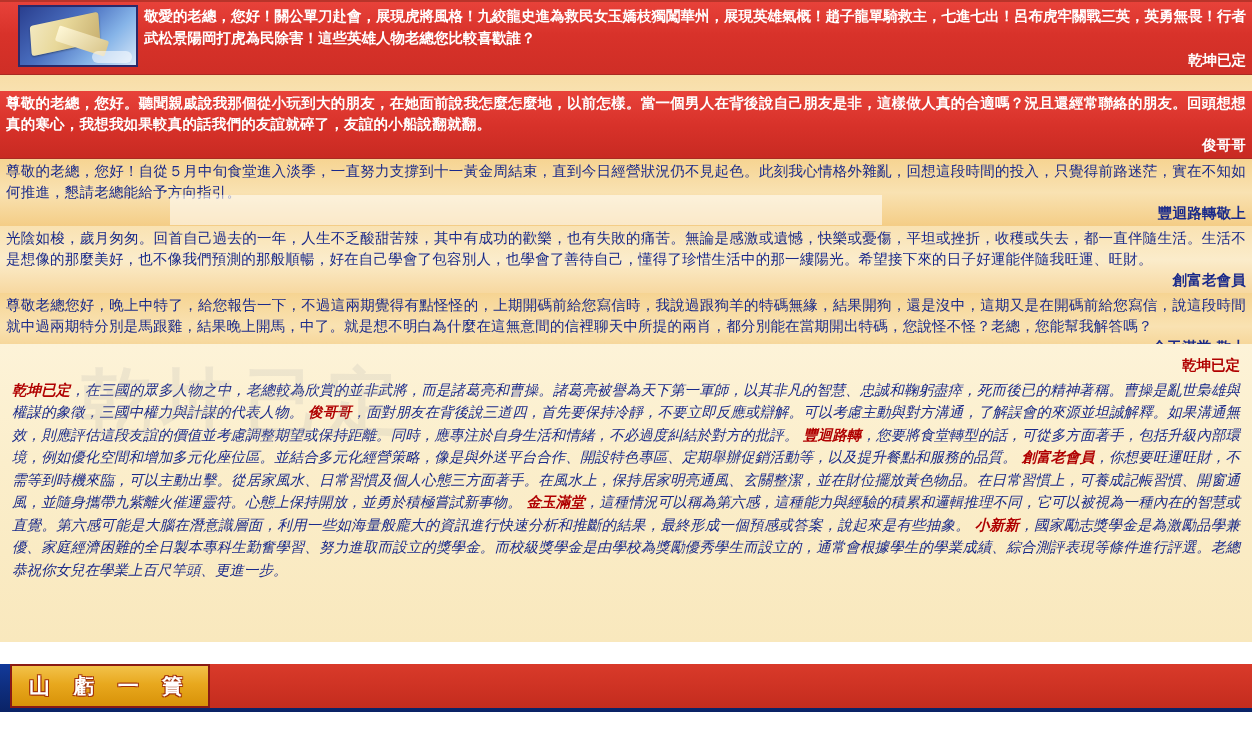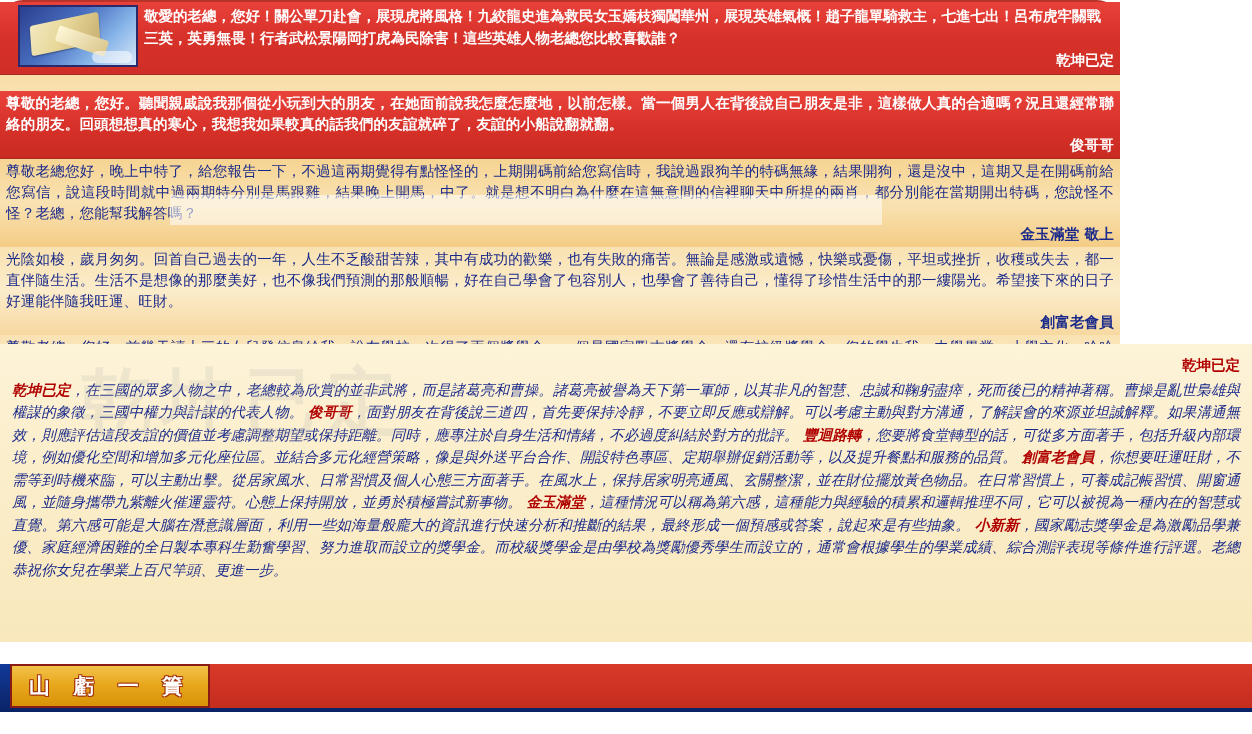--- a/index.html
+++ b/index.html
@@ -19,27 +19,26 @@
     width: 1252px;
     height: 734px;
     background: #ffffff;
   }
 
   
   .board {
     position: absolute;
     left: 0;
     top: 0;
-    width: 1120px;
+    width: 1252px;
     height: 344px;
     background: linear-gradient(180deg, #f4cf88 0%, #f2c87d 6%, #f6d79a 14%, #f9e4b6 30%, #fbeecb 50%, #fae4b4 70%, #f7d79a 86%, #f3c980 100%);
     border-top: 2px solid #b8342a;
     border-bottom: 1px solid #b8342a;
     box-sizing: border-box;
-    border-radius: 23px;
   }
 
   .msg {
     position: relative;
     padding: 2px 6px 2px 6px;
     font-size: 14.5px;
     line-height: 21px;
     color: #1a1a7a;
     letter-spacing: 0.2px;
   }
@@ -256,29 +255,33 @@
         <span>敬愛的老總，您好！關公單刀赴會，展現虎將風格！九絞龍史進為救民女玉嬌枝獨闖華州，展現英雄氣概！趙子龍單騎救主，七進七出！呂布虎牢關戰三英，英勇無畏！行者武松景陽岡打虎為民除害！這些英雄人物老總您比較喜歡誰？</span>
         <span class="sig">乾坤已定</span>
       </div>
     </div>
 
     <div class="msg rowB">
       <span class="msg-body">尊敬的老總，您好。聽聞親戚說我那個從小玩到大的朋友，在她面前說我怎麼怎麼地，以前怎樣。當一個男人在背後說自己朋友是非，這樣做人真的合適嗎？況且還經常聯絡的朋友。回頭想想真的寒心，我想我如果較真的話我們的友誼就碎了，友誼的小船說翻就翻。</span>
       <span class="sig">俊哥哥</span>
     </div>
 
+    <div class="msg rowC">
+      <span class="msg-body">尊敬的老總，您好！自從５月中旬食堂進入淡季，一直努力支撐到十一黃金周結束，直到今日經營狀況仍不見起色。此刻我心情格外雜亂，回想這段時間的投入，只覺得前路迷茫，實在不知如何推進，懇請老總能給予方向指引。</span>
+      <span class="sig">豐迴路轉敬上</span>
+    </div>
+
+    <div class="msg rowD">
+      <span class="msg-body">光陰如梭，歲月匆匆。回首自己過去的一年，人生不乏酸甜苦辣，其中有成功的歡樂，也有失敗的痛苦。無論是感激或遺憾，快樂或憂傷，平坦或挫折，收穫或失去，都一直伴隨生活。生活不是想像的那麼美好，也不像我們預測的那般順暢，好在自己學會了包容別人，也學會了善待自己，懂得了珍惜生活中的那一縷陽光。希望接下來的日子好運能伴隨我旺運、旺財。</span>
+      <span class="sig">創富老會員</span>
+    </div>
 
     <div class="msg rowE">
       <span class="msg-body">尊敬老總您好，晚上中特了，給您報告一下，不過這兩期覺得有點怪怪的，上期開碼前給您寫信時，我說過跟狗羊的特碼無緣，結果開狗，還是沒中，這期又是在開碼前給您寫信，說這段時間就中過兩期特分別是馬跟雞，結果晚上開馬，中了。就是想不明白為什麼在這無意間的信裡聊天中所提的兩肖，都分別能在當期開出特碼，您說怪不怪？老總，您能幫我解答嗎？</span>
       <span class="sig">金玉滿堂 敬上</span>
-    </div>
-
-    <div class="msg rowD">
-      <span class="msg-body">光陰如梭，歲月匆匆。回首自己過去的一年，人生不乏酸甜苦辣，其中有成功的歡樂，也有失敗的痛苦。無論是感激或遺憾，快樂或憂傷，平坦或挫折，收穫或失去，都一直伴隨生活。生活不是想像的那麼美好，也不像我們預測的那般順暢，好在自己學會了包容別人，也學會了善待自己，懂得了珍惜生活中的那一縷陽光。希望接下來的日子好運能伴隨我旺運、旺財。</span>
-      <span class="sig">創富老會員</span>
     </div>
 
     <div class="msg rowF">
       <span class="msg-body">尊敬老總，您好，前幾天讀大三的女兒發信息給我，說在學校一次得了兩個獎學金，一個是國家勵志獎學金，還有校級獎學金，您的學生我，中學畢業，小學文化，哈哈哈，也不懂這兩個獎，除了獎錢，想問老總您，拿這個兩個獎，對孩子還有什麼好處。謝謝您。學生祝福您，身體健康，家庭幸福，工作順利，萬事如意。學生，敬禮</span>
       <span class="sig">小新新</span>
     </div>
 
     <div class="msg rowG">
       <span class="msg-body">乾坤已定、俊哥哥、豐迴路轉、創富老會員、金玉滿堂、小新新，大家好！</span>
     </div>

